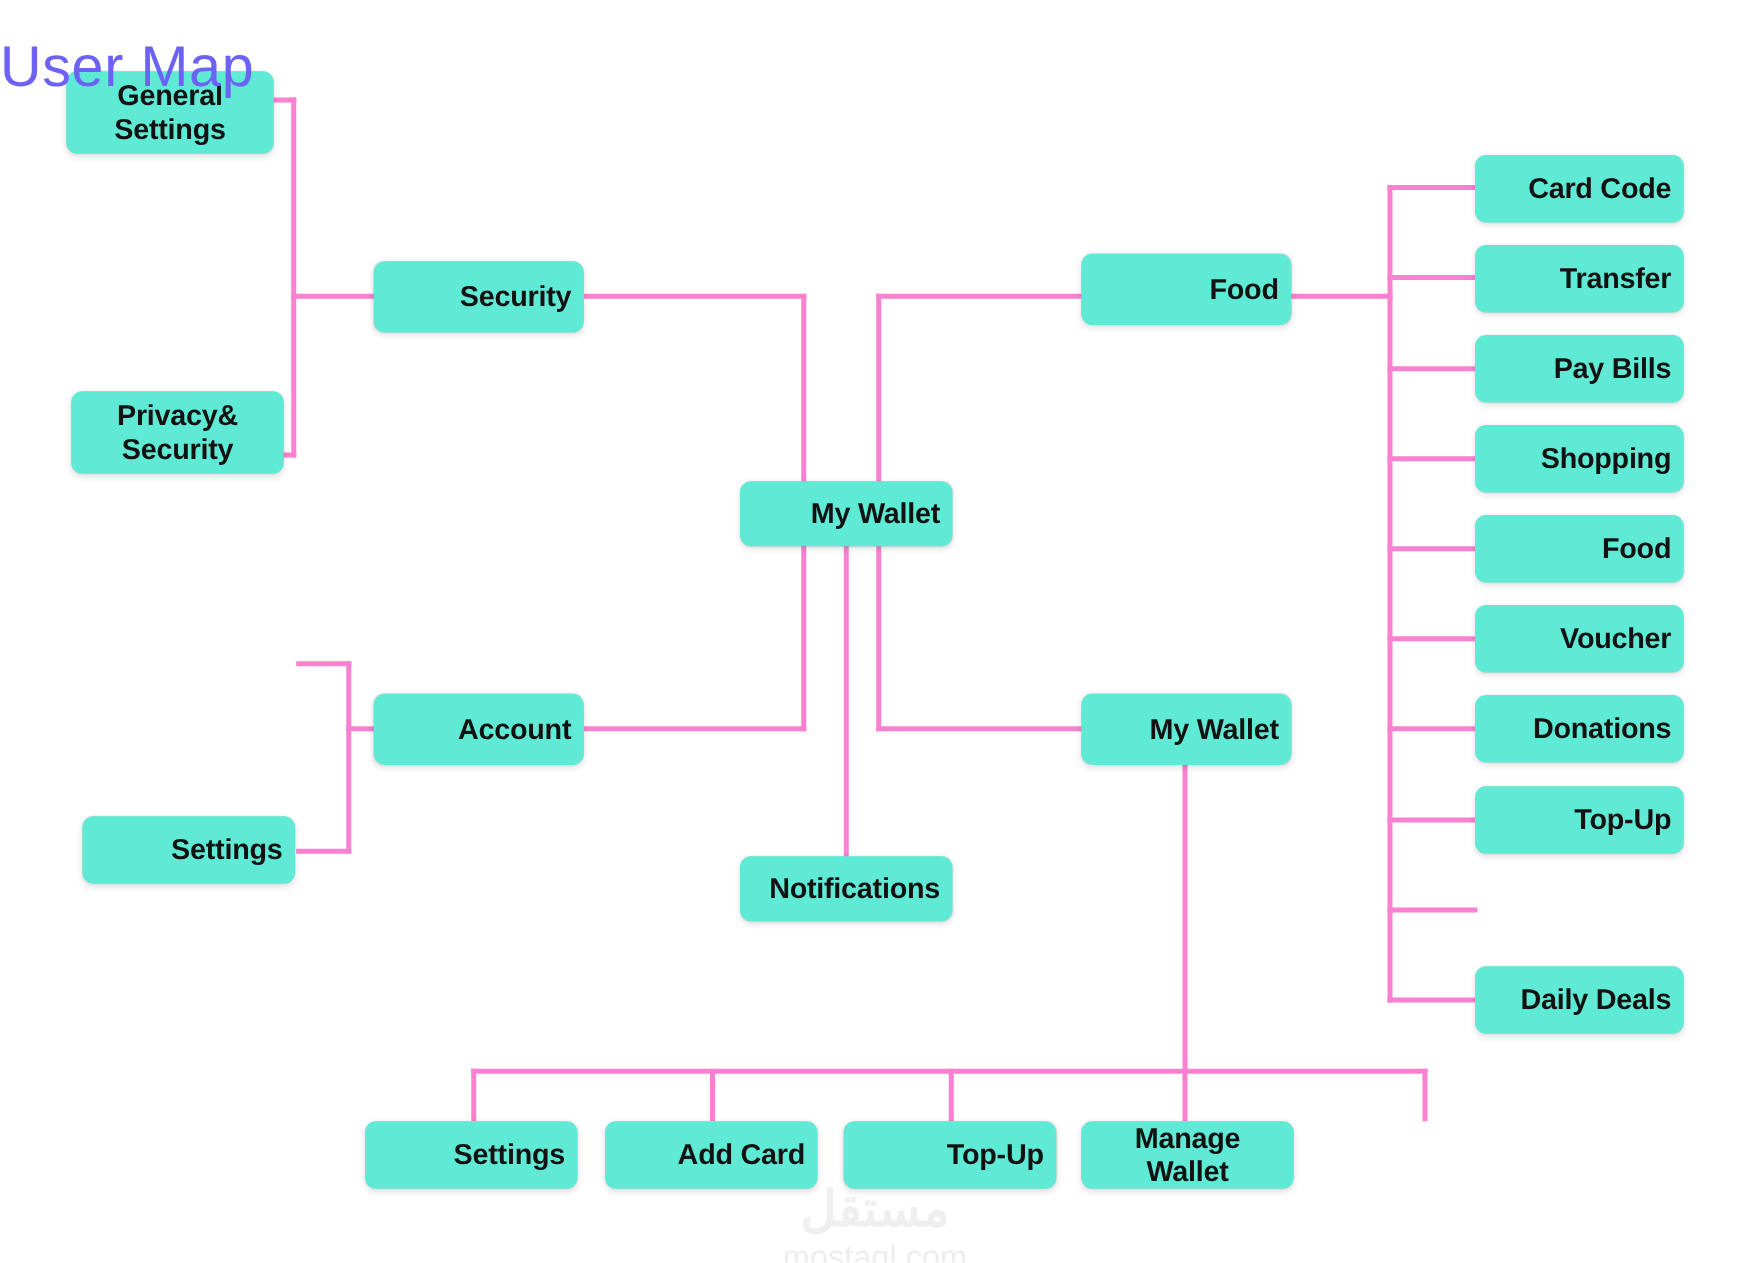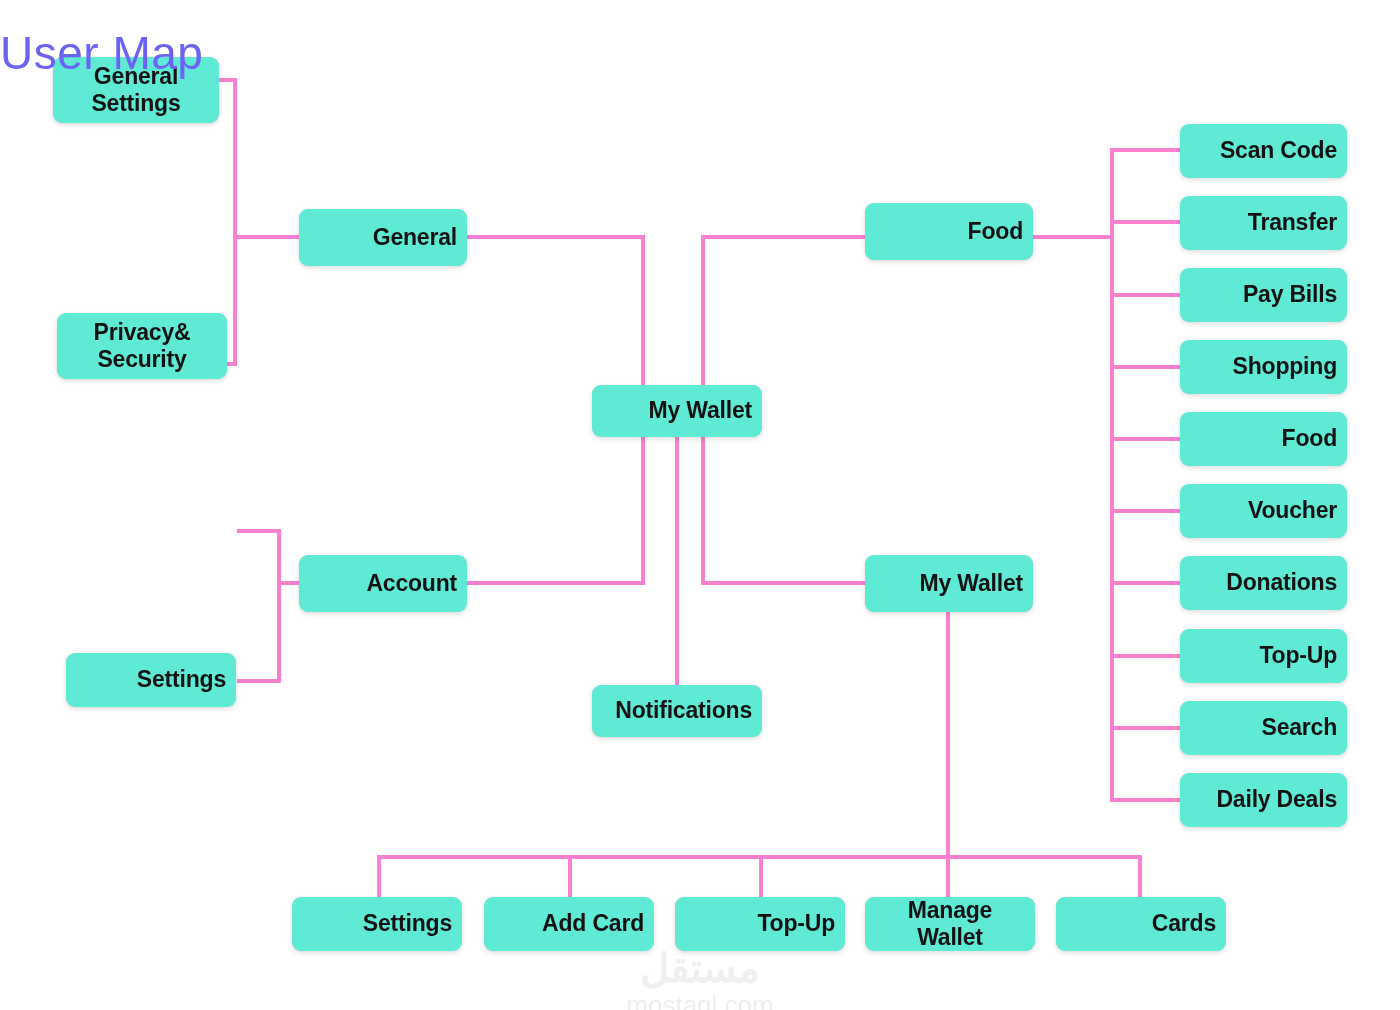--- a/index.html
+++ b/index.html
@@ -132,21 +132,21 @@
 
   <div class="node two-line" style="left:53px;top:57px;width:166px;height:66px;">
     <span>General Settings</span>
   </div>
 
   <div class="node two-line" style="left:57px;top:313px;width:170px;height:66px;">
     <span>Privacy&amp; Security</span>
   </div>
 
   <div class="node" style="left:299px;top:209px;width:168px;height:57px;">
-    <span>General</span>
+    <span>Security</span>
   </div>
 
 
   <div class="node" style="left:66px;top:653px;width:170px;height:54px;">
     <span>Settings</span>
   </div>
 
   <div class="node" style="left:299px;top:555px;width:168px;height:57px;">
     <span>Account</span>
   </div>
@@ -161,21 +161,21 @@
 
   <div class="node" style="left:865px;top:203px;width:168px;height:57px;">
     <span>Food</span>
   </div>
 
   <div class="node" style="left:865px;top:555px;width:168px;height:57px;">
     <span>My Wallet</span>
   </div>
 
   <div class="node" style="left:1180px;top:124px;width:167px;height:54px;">
-    <span>Scan Code</span>
+    <span>Card Code</span>
   </div>
   <div class="node" style="left:1180px;top:196px;width:167px;height:54px;">
     <span>Transfer</span>
   </div>
   <div class="node" style="left:1180px;top:268px;width:167px;height:54px;">
     <span>Pay Bills</span>
   </div>
   <div class="node" style="left:1180px;top:340px;width:167px;height:54px;">
     <span>Shopping</span>
   </div>
@@ -184,41 +184,35 @@
   </div>
   <div class="node" style="left:1180px;top:556px;width:167px;height:54px;">
     <span>Donations</span>
   </div>
   <div class="node" style="left:1180px;top:484px;width:167px;height:54px;">
     <span>Voucher</span>
   </div>
   <div class="node" style="left:1180px;top:629px;width:167px;height:54px;">
     <span>Top-Up</span>
   </div>
-  <div class="node" style="left:1180px;top:701px;width:167px;height:54px;">
-    <span>Search</span>
-  </div>
   <div class="node" style="left:1180px;top:773px;width:167px;height:54px;">
     <span>Daily Deals</span>
   </div>
 
   <div class="node" style="left:292px;top:897px;width:170px;height:54px;">
     <span>Settings</span>
   </div>
   <div class="node" style="left:484px;top:897px;width:170px;height:54px;">
     <span>Add Card</span>
   </div>
   <div class="node" style="left:675px;top:897px;width:170px;height:54px;">
     <span>Top-Up</span>
   </div>
   <div class="node" style="left:865px;top:897px;width:170px;height:54px;">
     <span>Manage Wallet</span>
-  </div>
-  <div class="node" style="left:1056px;top:897px;width:170px;height:54px;">
-    <span>Cards</span>
   </div>
 
   <div id="watermark">
     <div class="wm-ar">مستقل</div>
     <div class="wm-url">mostaql.com</div>
   </div>
 
 </div>
 
 </body></html>

